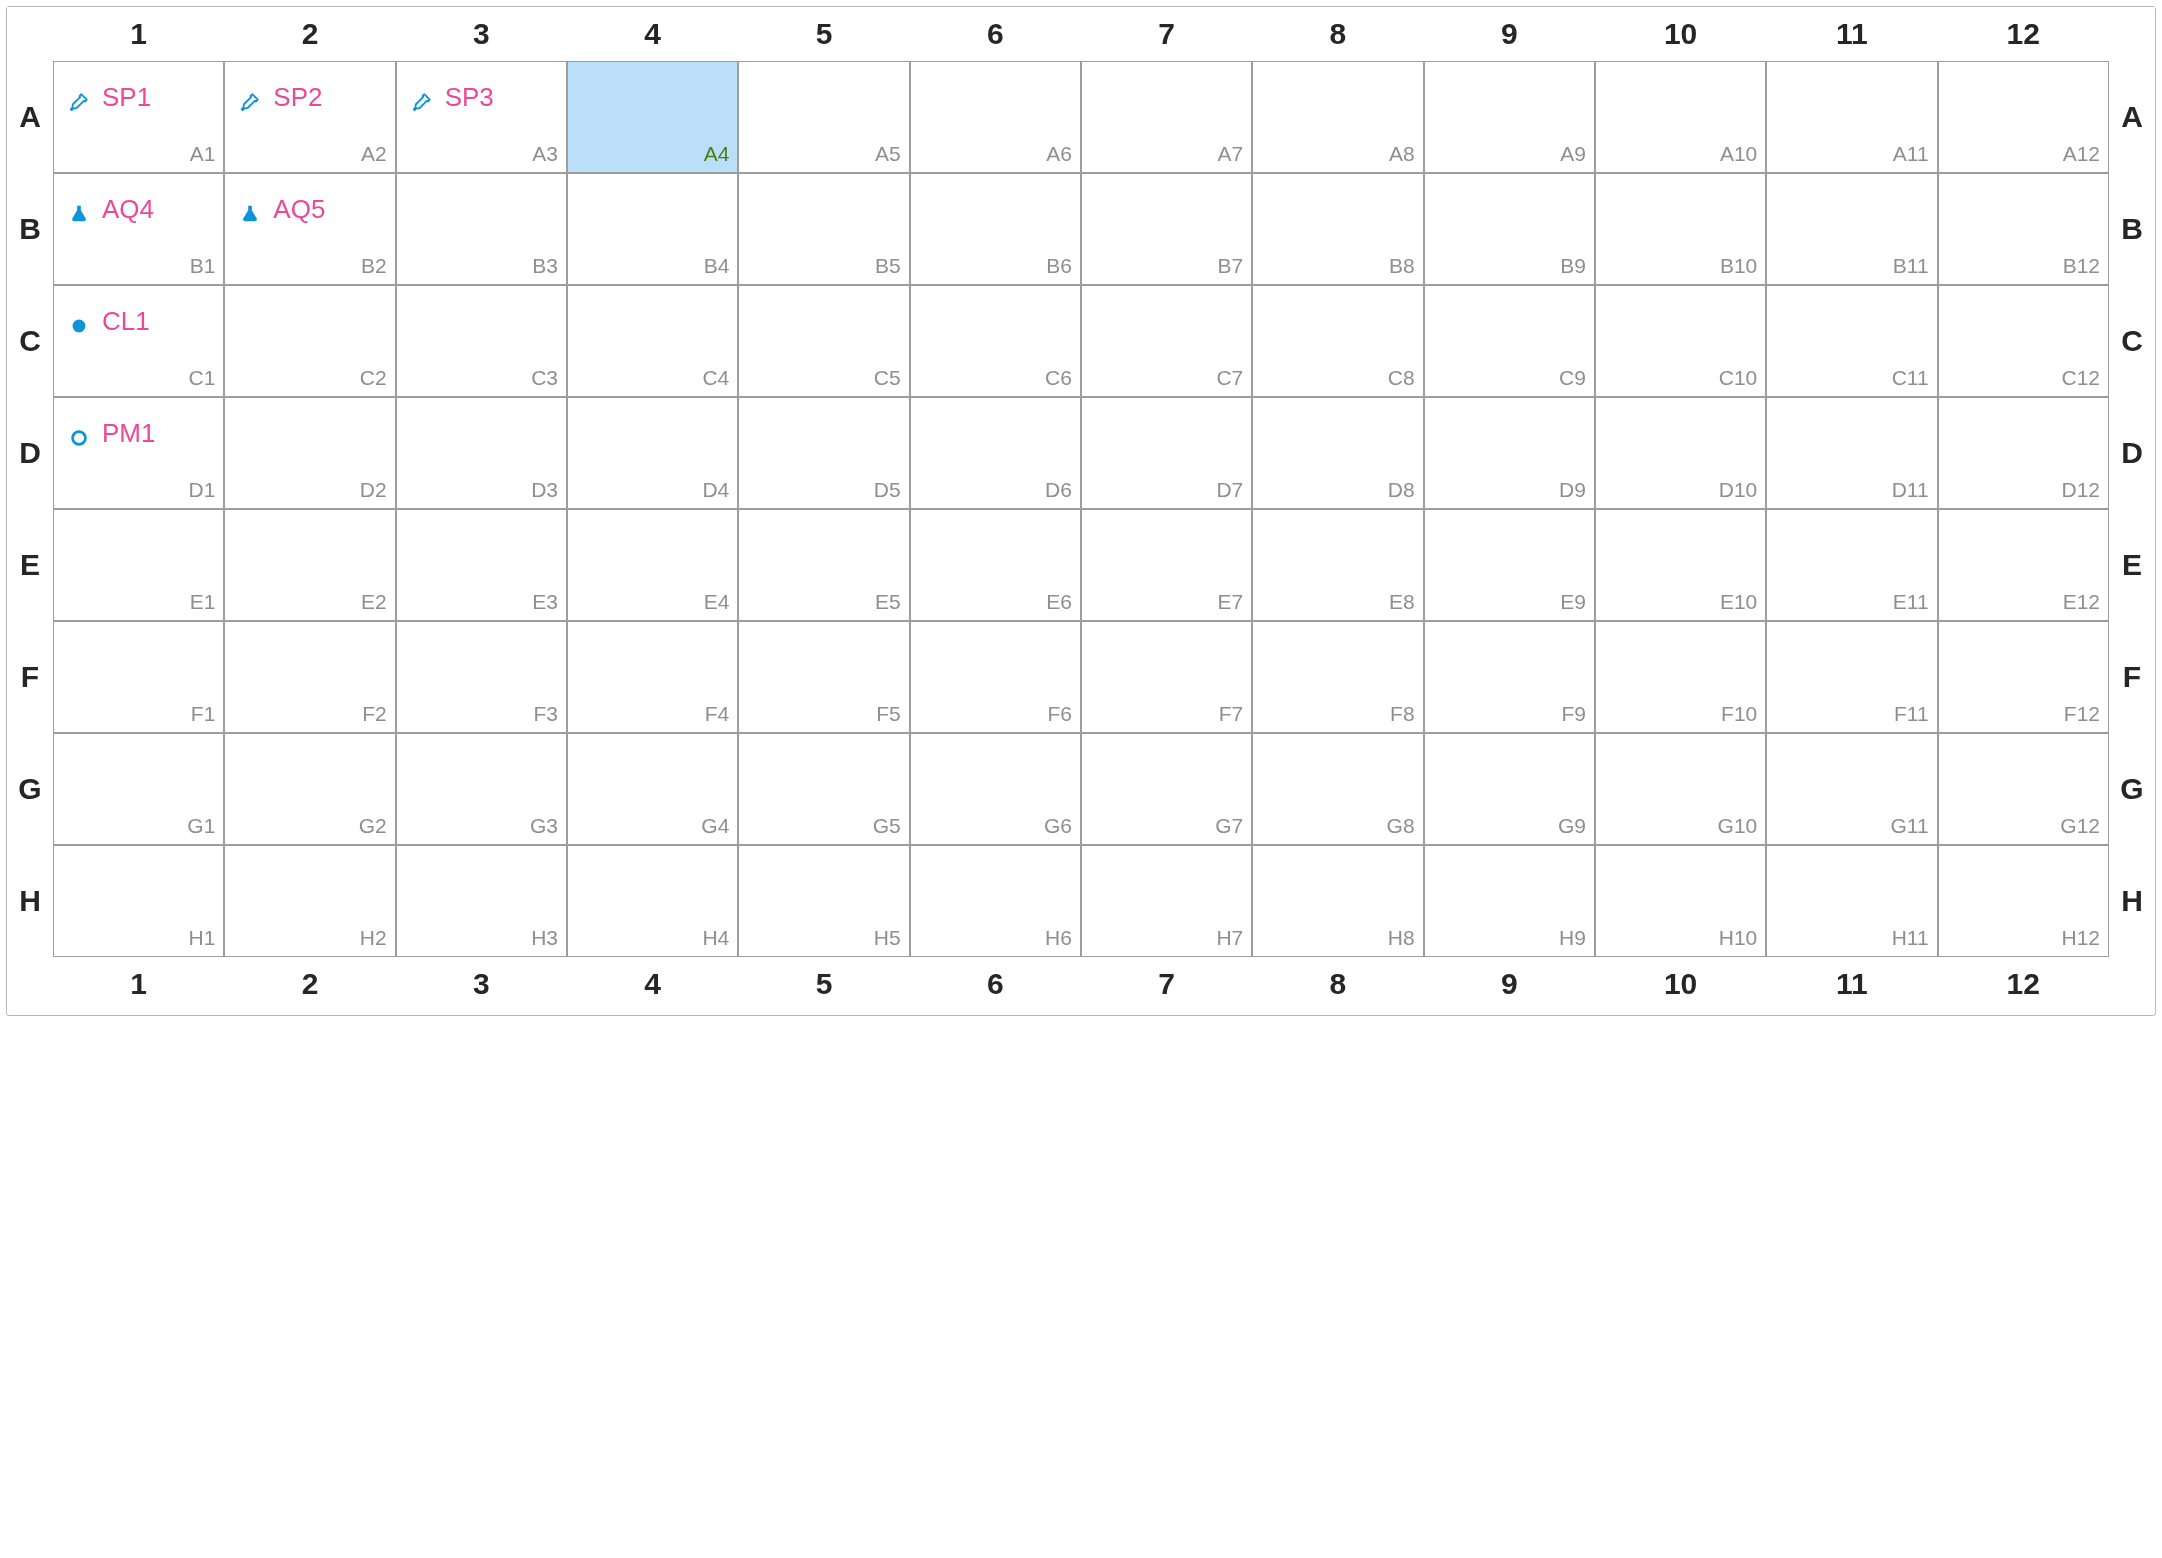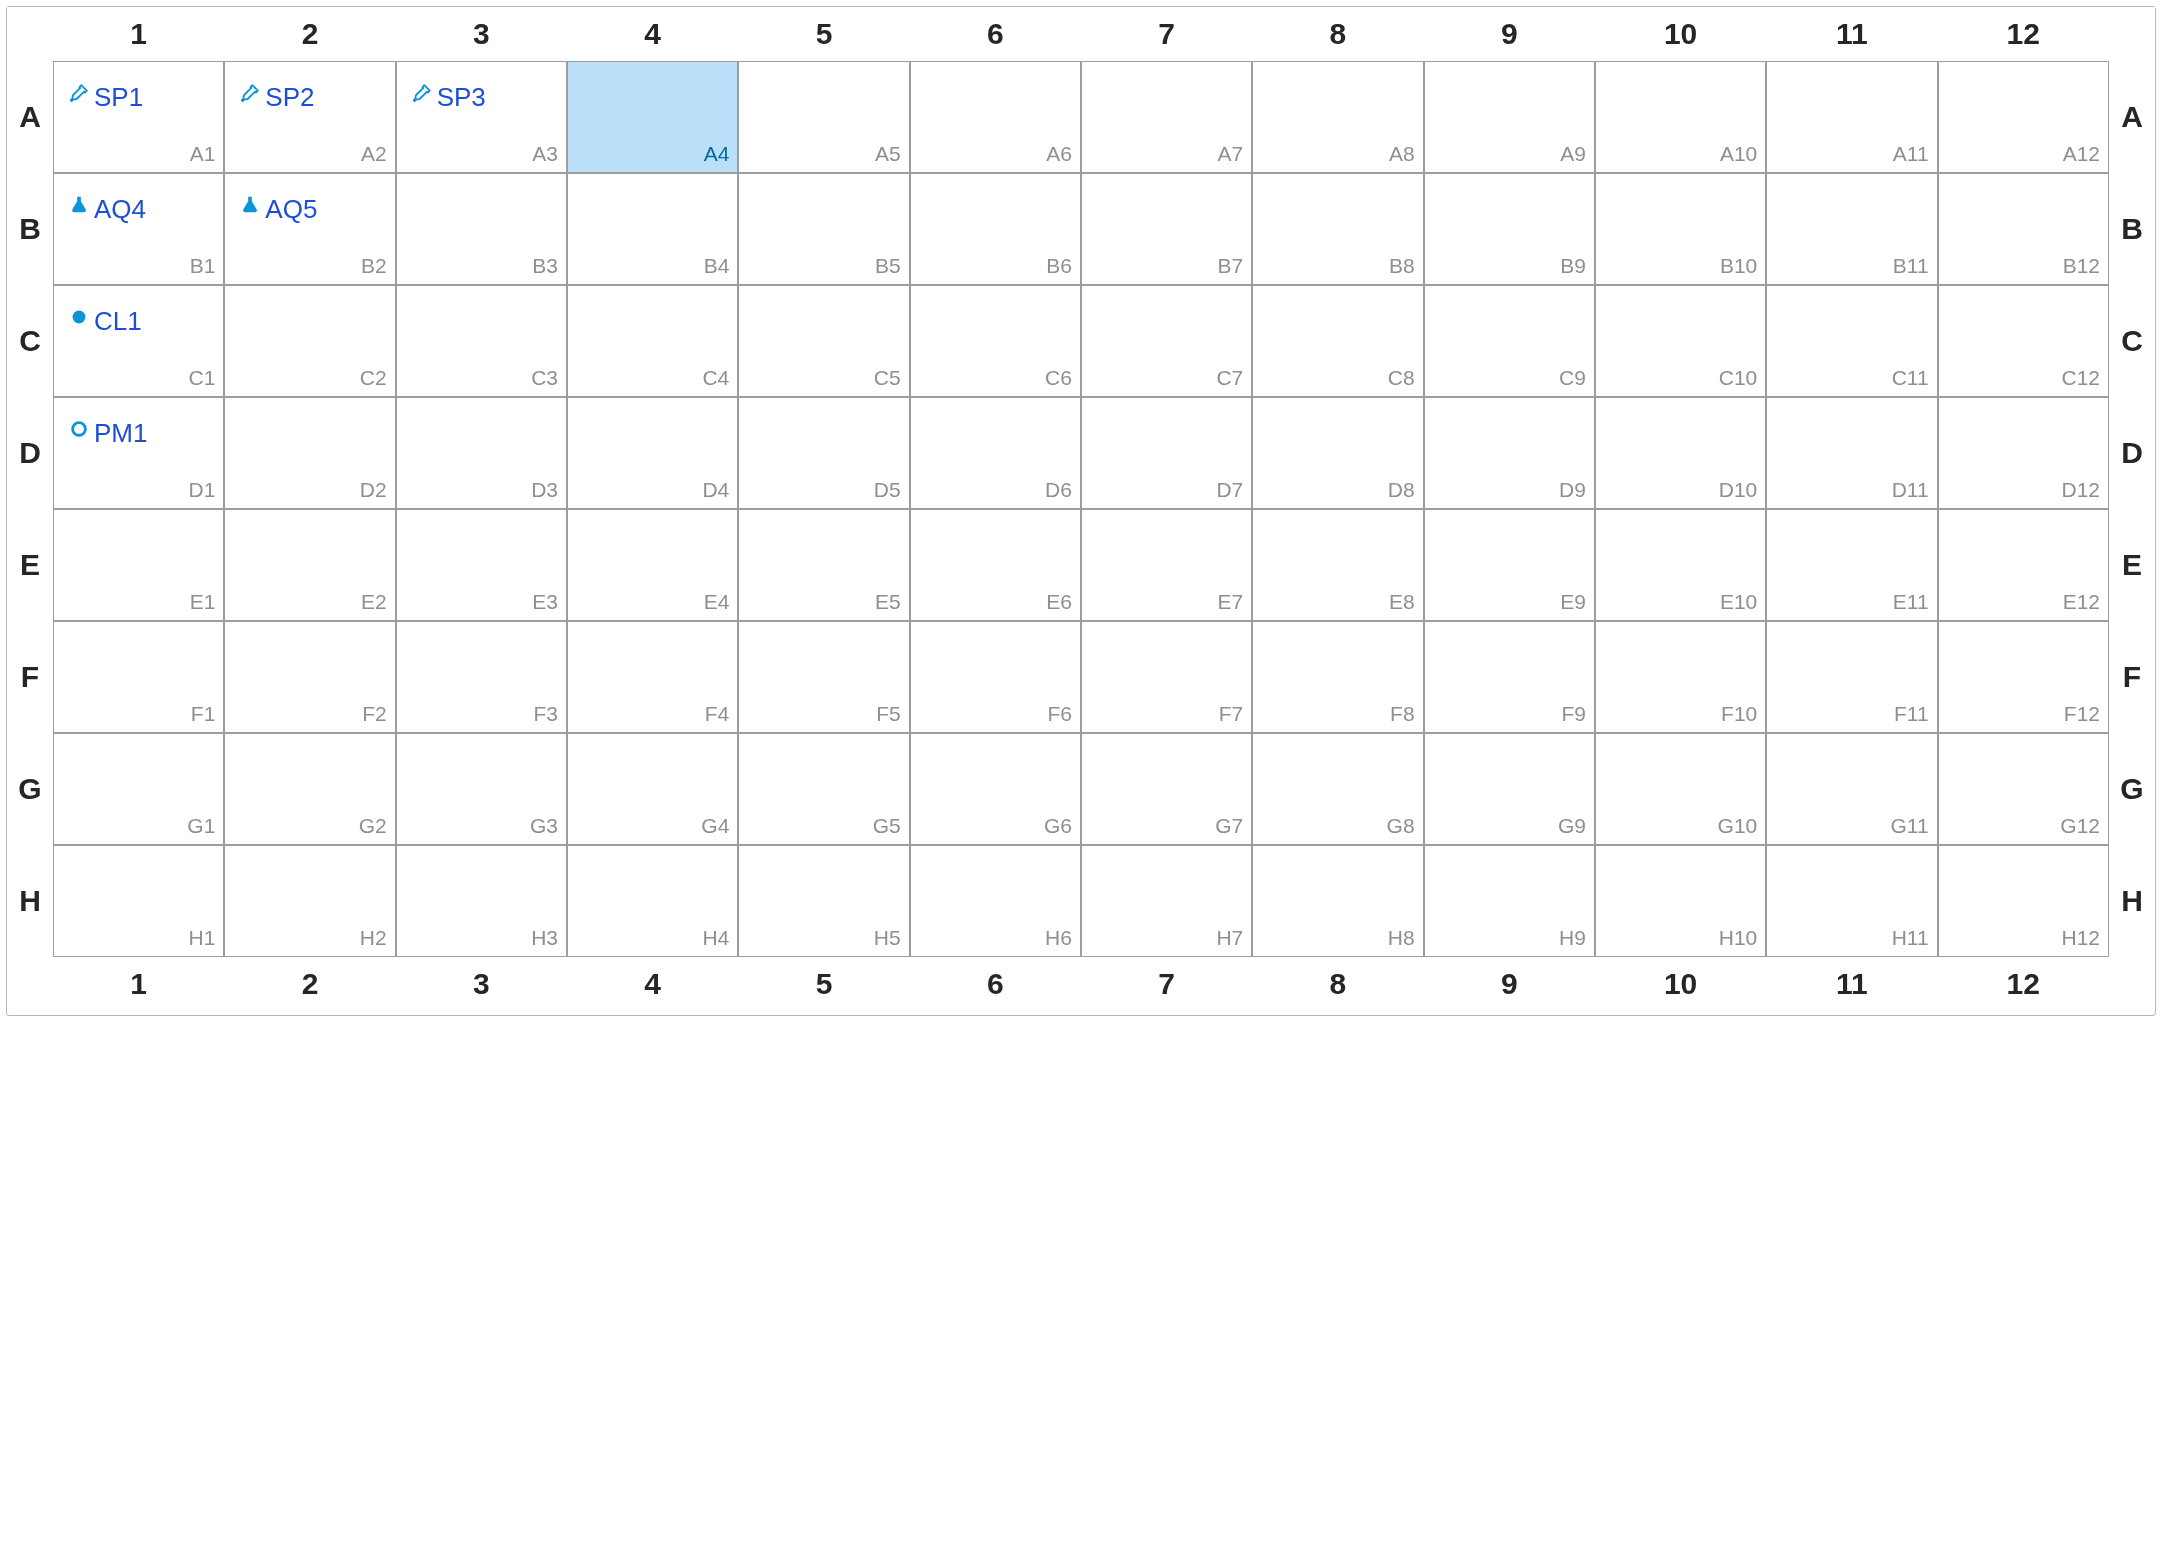--- a/index.html
+++ b/index.html
@@ -54,30 +54,30 @@
     right: 8px;
     bottom: 6px;
     font-size: 21px;
     color: #8f8f8f;
     pointer-events: none;
   }
   table.plate td.well.selected {
     background: #bbdef9;
   }
   table.plate td.well.selected .coord {
-    color: #0369a1;
+    color: #4d7c0f;
   }
   .sample {
     position: absolute;
     left: 14px;
     top: 20px;
     display: flex;
-    align-items: flex-start;
-    gap: 4px;
-    color: #1d4ed8;
+    align-items: flex-end;
+    gap: 12px;
+    color: #ec4899;
     font-size: 26px;
     font-weight: 400;
   }
   .sample .icon {
     width: 22px;
     height: 22px;
     display: inline-flex;
     align-items: center;
     justify-content: center;
     flex-shrink: 0;

